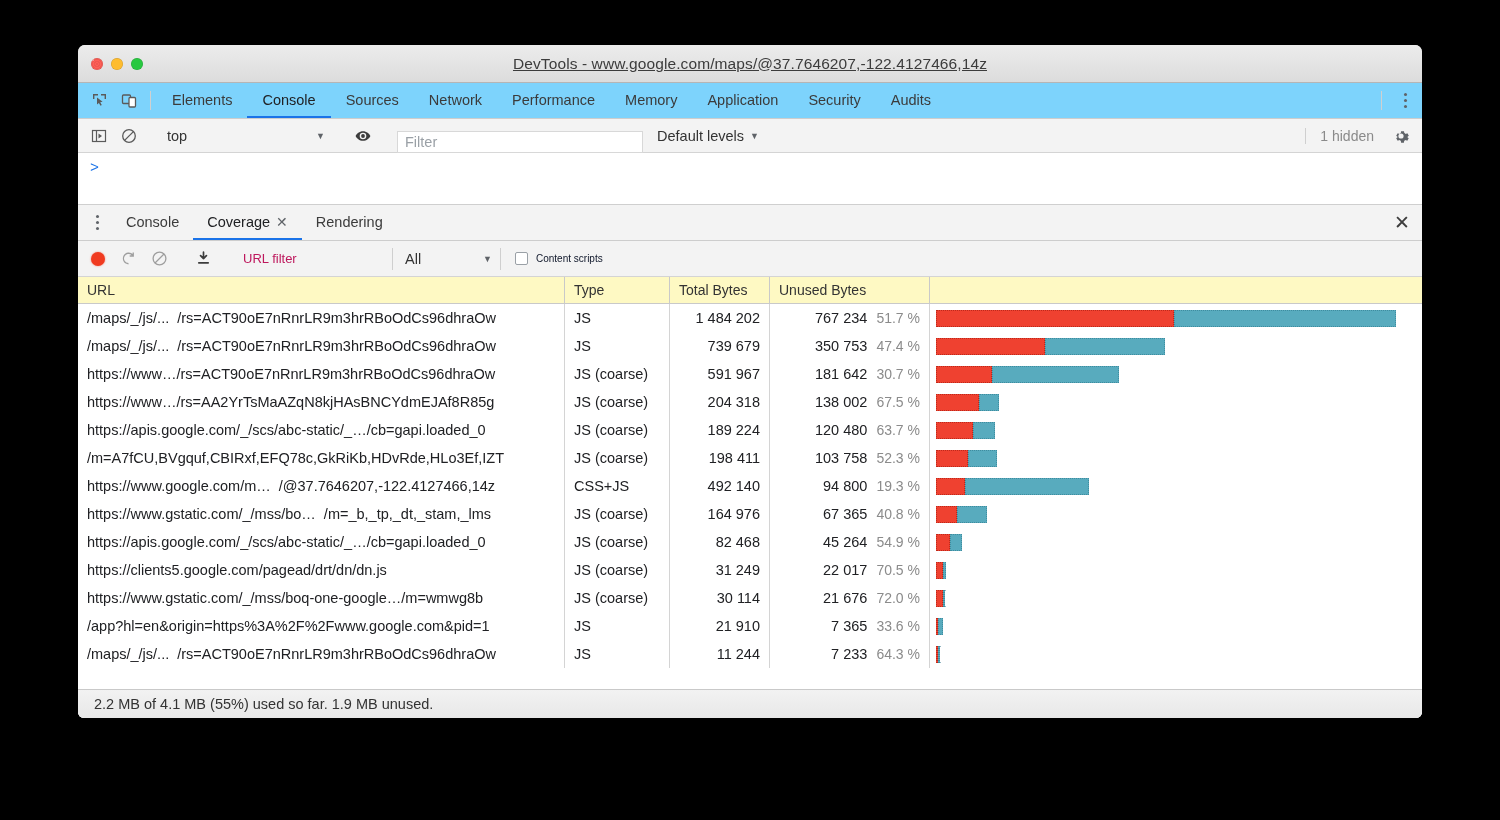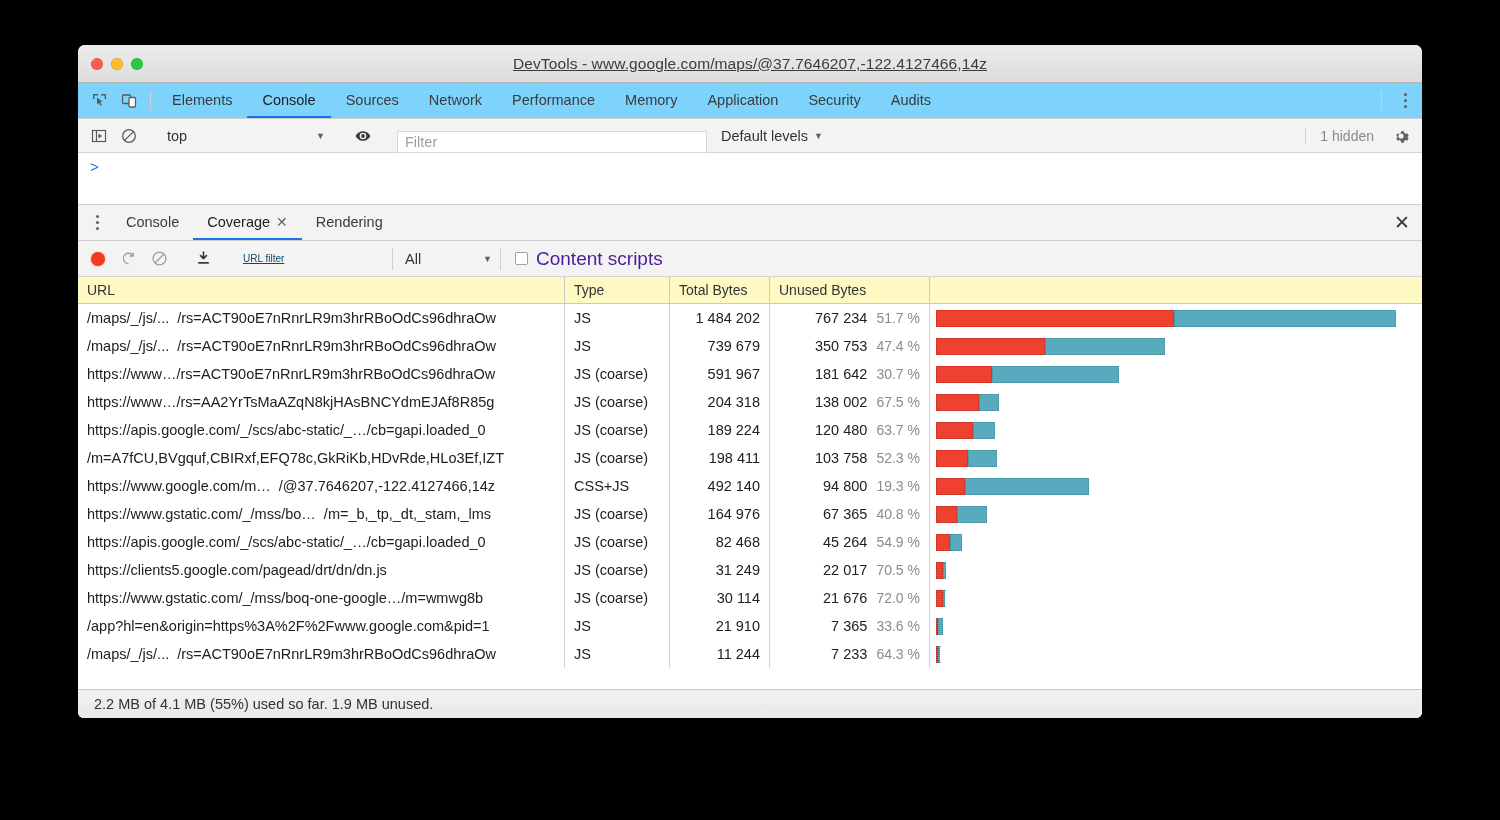--- a/index.html
+++ b/index.html
@@ -77,21 +77,21 @@
     border-bottom: 1px solid #d4d4d4;
     display: flex; align-items: center;
   }
   .ctx-select {
     display: flex; align-items: center; justify-content: space-between;
     width: 176px; padding: 0 8px 0 10px; font-size: 14.5px; color: #333;
   }
   .caret { font-size: 9px; color: #5f6368; }
   .eye-btn { width: 34px; display:flex; align-items:center; justify-content:center; }
   .filter-input {
-    width: 310px; height: 22px; background: #fff; border: 1px solid #d8d8d8;
+    width: 246px; height: 22px; background: #fff; border: 1px solid #d8d8d8;
     font-size: 14.5px; color: #9aa0a6; display: flex; align-items: center;
     padding-left: 7px; margin-left: 4px; margin-top: 12px;
   }
   .levels {
     display: flex; align-items: center; gap: 6px; margin-left: 14px;
     font-size: 14.5px; color: #333;
   }
   .console-bar .spacer { flex: 1 1 auto; }
   .hidden-count { font-size: 14px; color: #8a8a8a; padding-right: 12px; border-left: 1px solid #cfcfcf; padding-left: 14px; }
   .gear { width: 30px; display:flex; align-items:center; justify-content:center; margin-right: 6px; }
@@ -129,29 +129,29 @@
   }
   .rec-dot {
     width: 30px; display: flex; align-items: center; justify-content: center; margin-left: 5px;
   }
   .rec-dot span {
     width: 14px; height: 14px; border-radius: 50%; background: #f03b20;
     box-shadow: 0 0 2px rgba(240,59,32,.6);
   }
   .tb-icon { width: 31px; display: flex; align-items: center; justify-content: center; color: #9e9e9e; }
   .tb-icon.dark { color: #3c3c3c; }
-  .url-filter { font-size: 10px; color: #0c4a6e; padding-left: 11px; width: 158px; text-decoration: underline; }
+  .url-filter { font-size: 13px; color: #be185d; padding-left: 11px; width: 158px; }
   .type-select {
     display: flex; align-items: center; justify-content: space-between;
     width: 108px; padding: 0 8px 0 12px; font-size: 14.5px; color: #333;
     border-left: 1px solid #cfcfcf; margin-left: 2px; height: 22px;
   }
   .cs-wrap { display: flex; align-items: center; gap: 8px; padding-left: 14px; border-left: 1px solid #cfcfcf; height: 22px; }
   .cb { width: 13px; height: 13px; border: 1.5px solid #9aa0a6; border-radius: 2px; background: #fff; }
-  .cs-label { font-size: 19px; color: #4c1d95; }
+  .cs-label { font-size: 10px; color: #0f172a; }
 
   
   .cov-table { flex: 1 1 auto; display: flex; flex-direction: column; min-height: 0; background: #fff; }
   .thead {
     height: 27px; flex: 0 0 27px; background: #fef9c3;
     border-bottom: 1px solid #c9c9c9; display: flex; align-items: center;
     font-size: 14px; color: #333;
   }
   .tbody { flex: 1 1 auto; overflow: hidden; }
   .trow { height: 28px; display: flex; align-items: center; font-size: 14.5px; color: #202124; }

